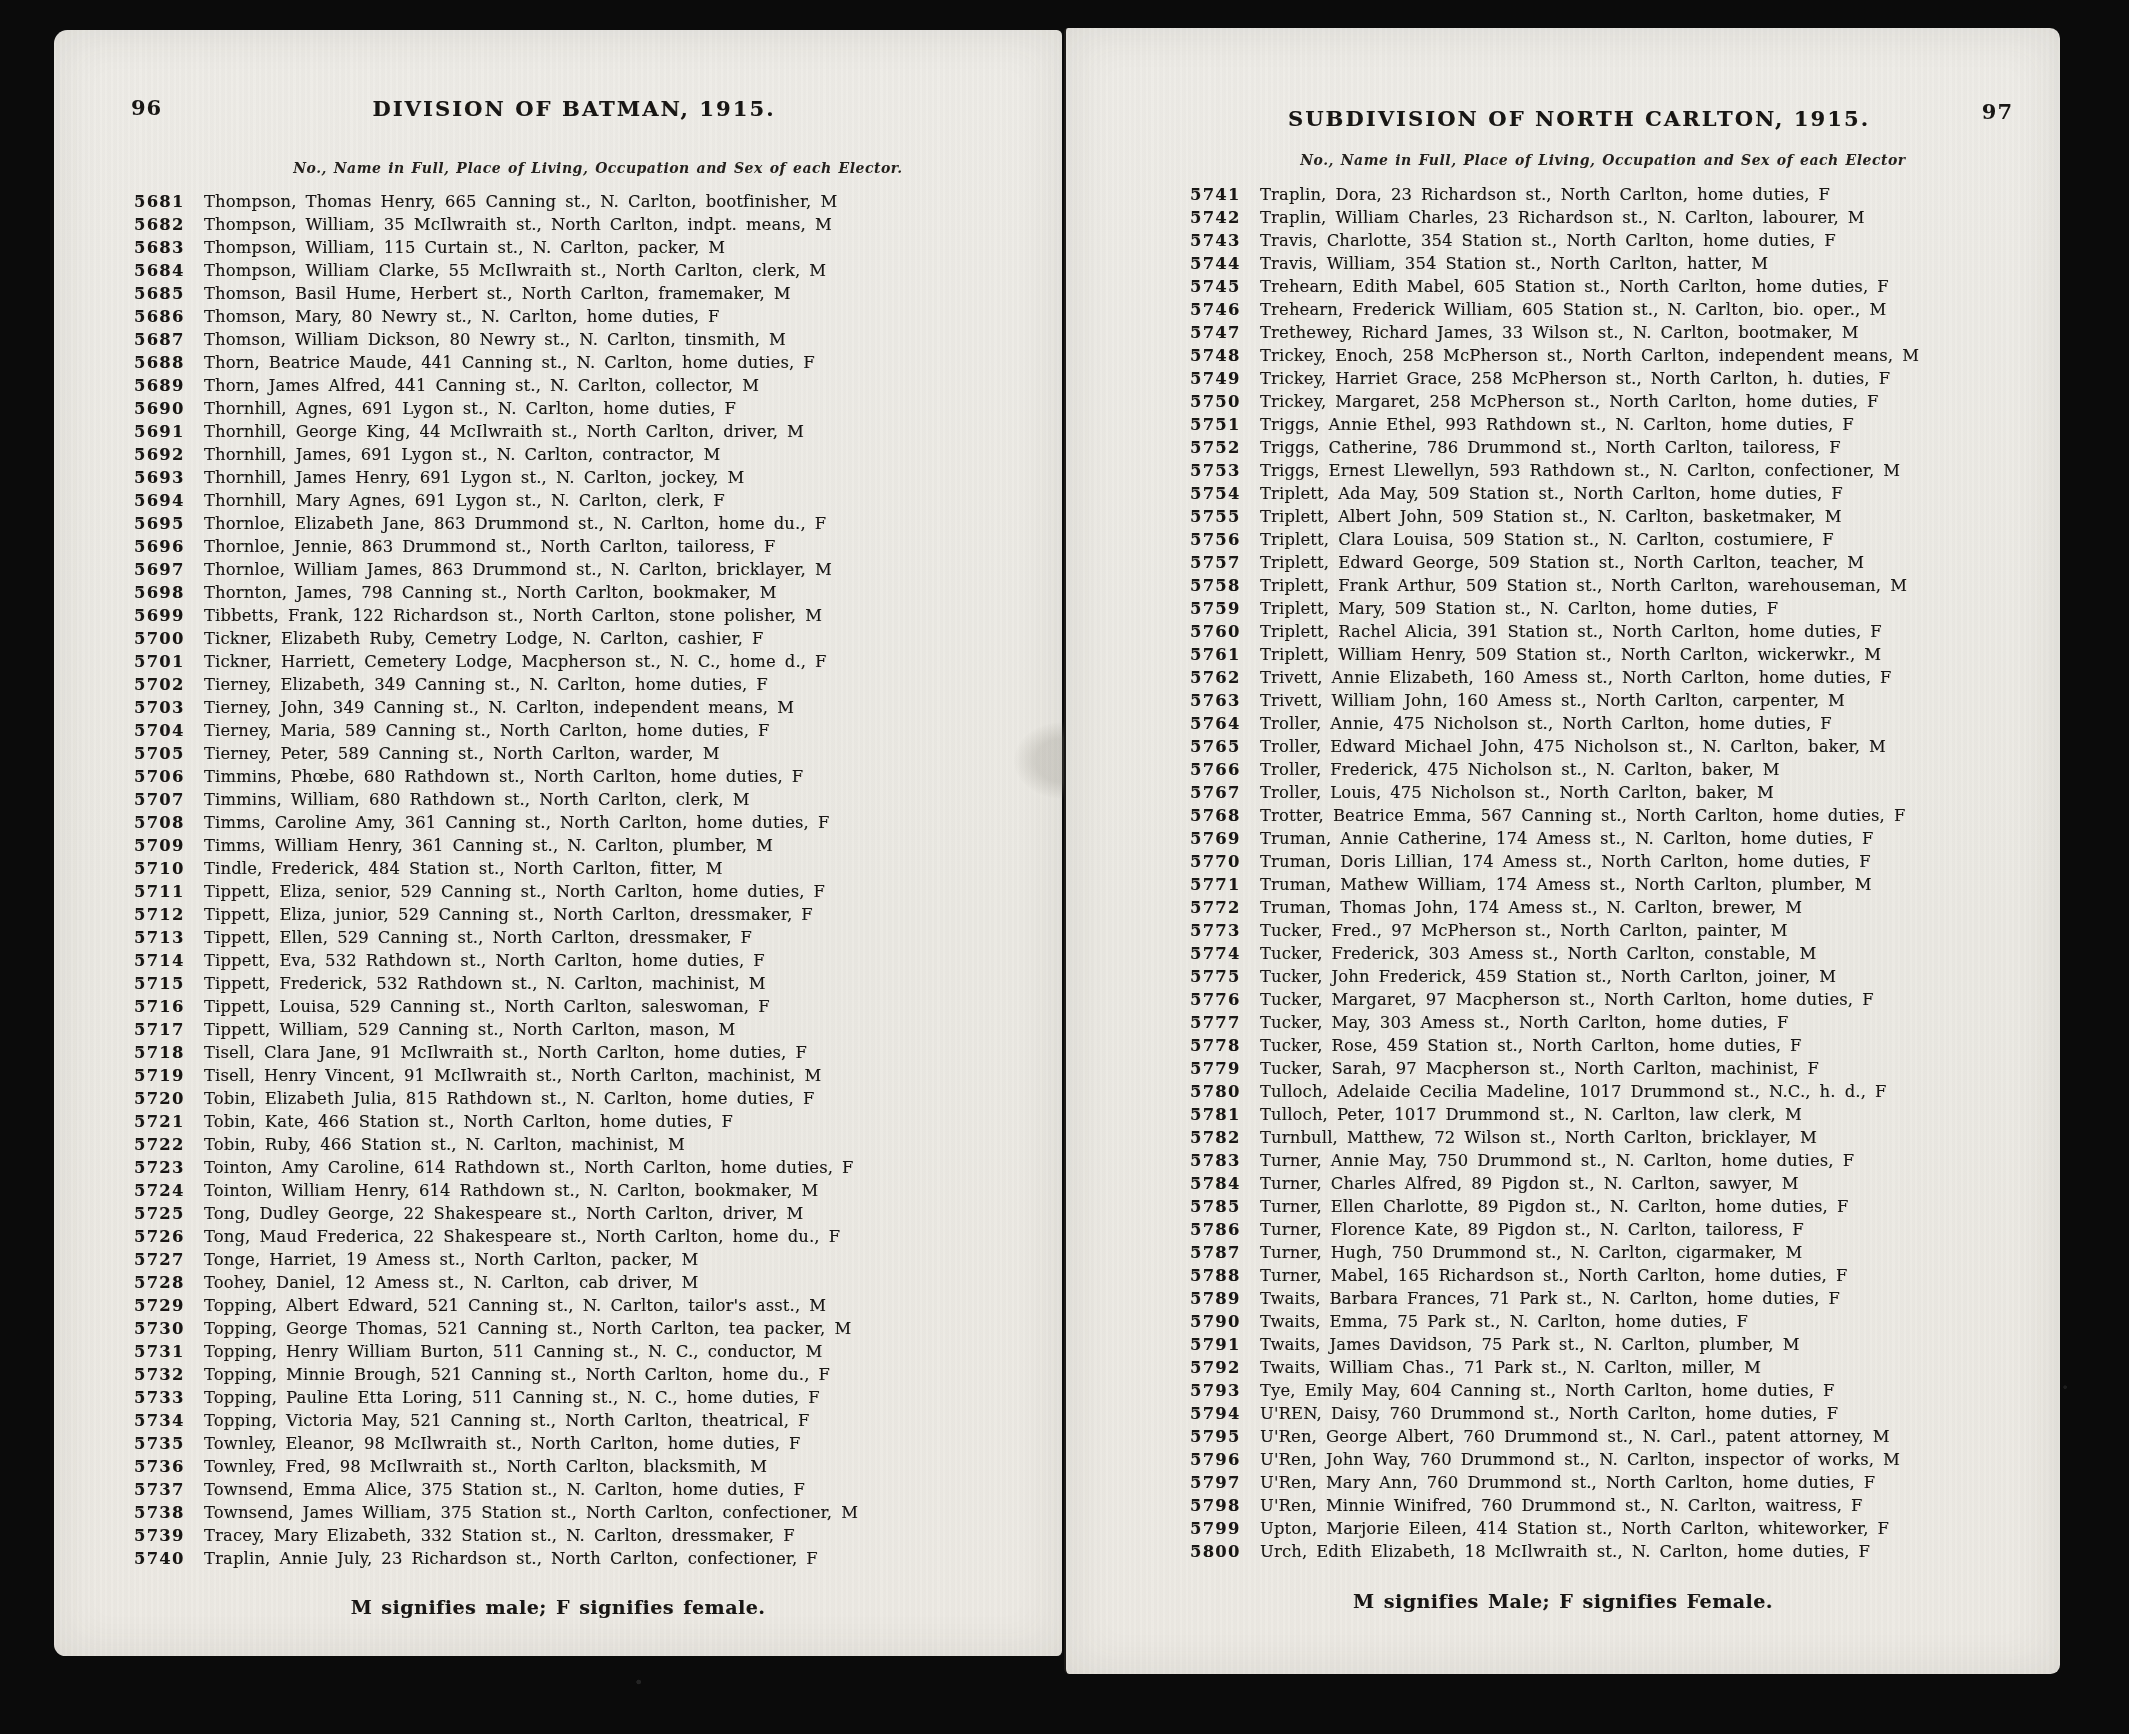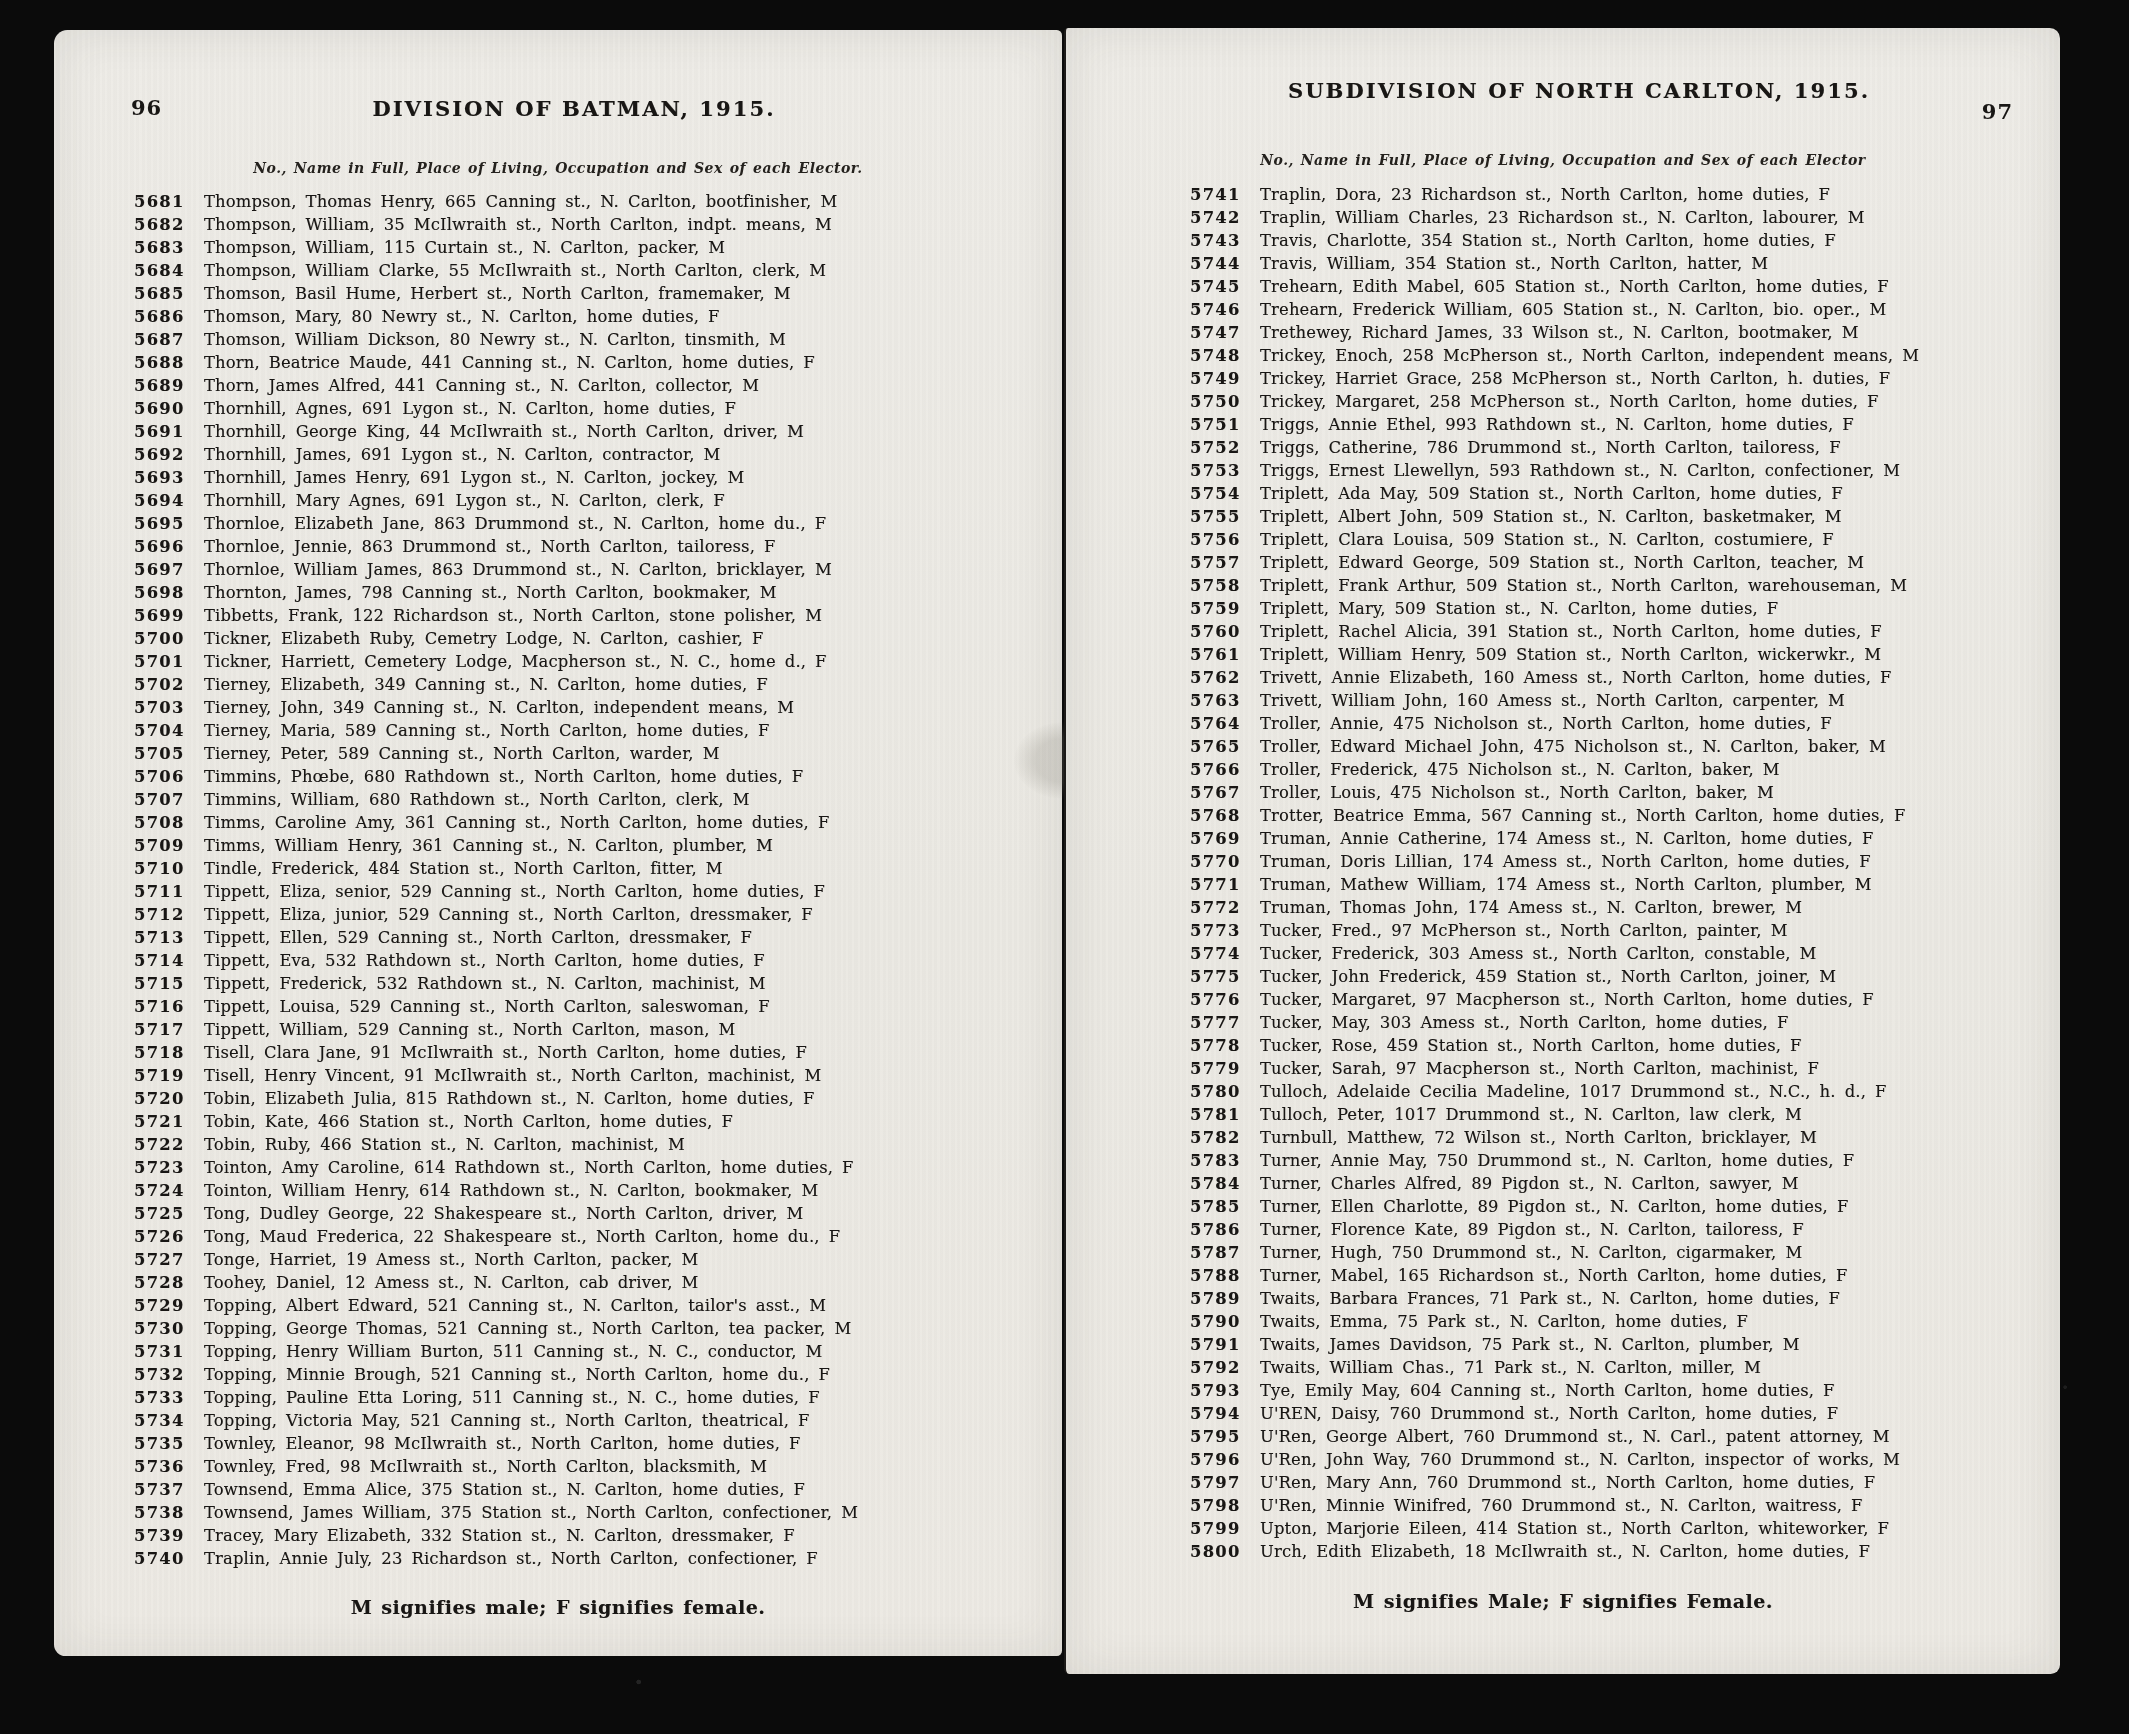--- a/index.html
+++ b/index.html
@@ -25,23 +25,23 @@
     color:#181614;
   }
   #left-page{left:54px;top:30px;width:1008px;height:1626px;border-radius:13.4px 5.2px 5.2px 11.4px;}
   #right-page{left:1064px;top:28px;width:994px;height:1646px;border-left:2.1px solid #1c1a18;border-radius:4.1px 10.3px 9.3px 5.2px;}
   .page-number{position:absolute;font-size:21px;font-weight:bold;letter-spacing:1px;}
   #left-page .page-number{left:77px;top:65px;}
   #right-page .page-number{right:47px;top:71px;}
   .page-title{position:absolute;width:100%;text-align:center;font-size:21px;font-weight:bold;letter-spacing:2.1px;
     text-shadow:0.3px 0.3px 0.5px rgba(25,22,18,0.45);margin-left:16px;}
   #left-page .page-title{top:66px;}
-  #right-page .page-title{top:50px;}
+  #right-page .page-title{top:78px;}
   .column-header{position:absolute;width:100%;text-align:center;font-style:italic;font-weight:bold;
-    font-size:14px;letter-spacing:0.5px;word-spacing:1.5px;color:#24211d;}
+    font-size:14px;letter-spacing:0.5px;word-spacing:1.5px;color:#24211d;padding-left:40px;}
   #left-page .column-header{top:130px;}
   #right-page .column-header{top:124px;}
   .entries{position:absolute;right:10.3px;}
   #left-page .entries{left:80px;top:160px;}
   #right-page .entries{left:124px;top:155px;}
   .entry{height:23px;line-height:23px;white-space:nowrap;font-size:16.3px;
     text-shadow:0.3px 0.3px 0.5px rgba(25,22,18,0.38);}
   .entry .no{display:inline-block;width:70px;font-weight:bold;letter-spacing:1.3px;}
   .entry .txt{letter-spacing:0.2px;word-spacing:3.6px;}
   .page-footer{position:absolute;width:100%;text-align:center;font-size:19px;font-weight:bold;

